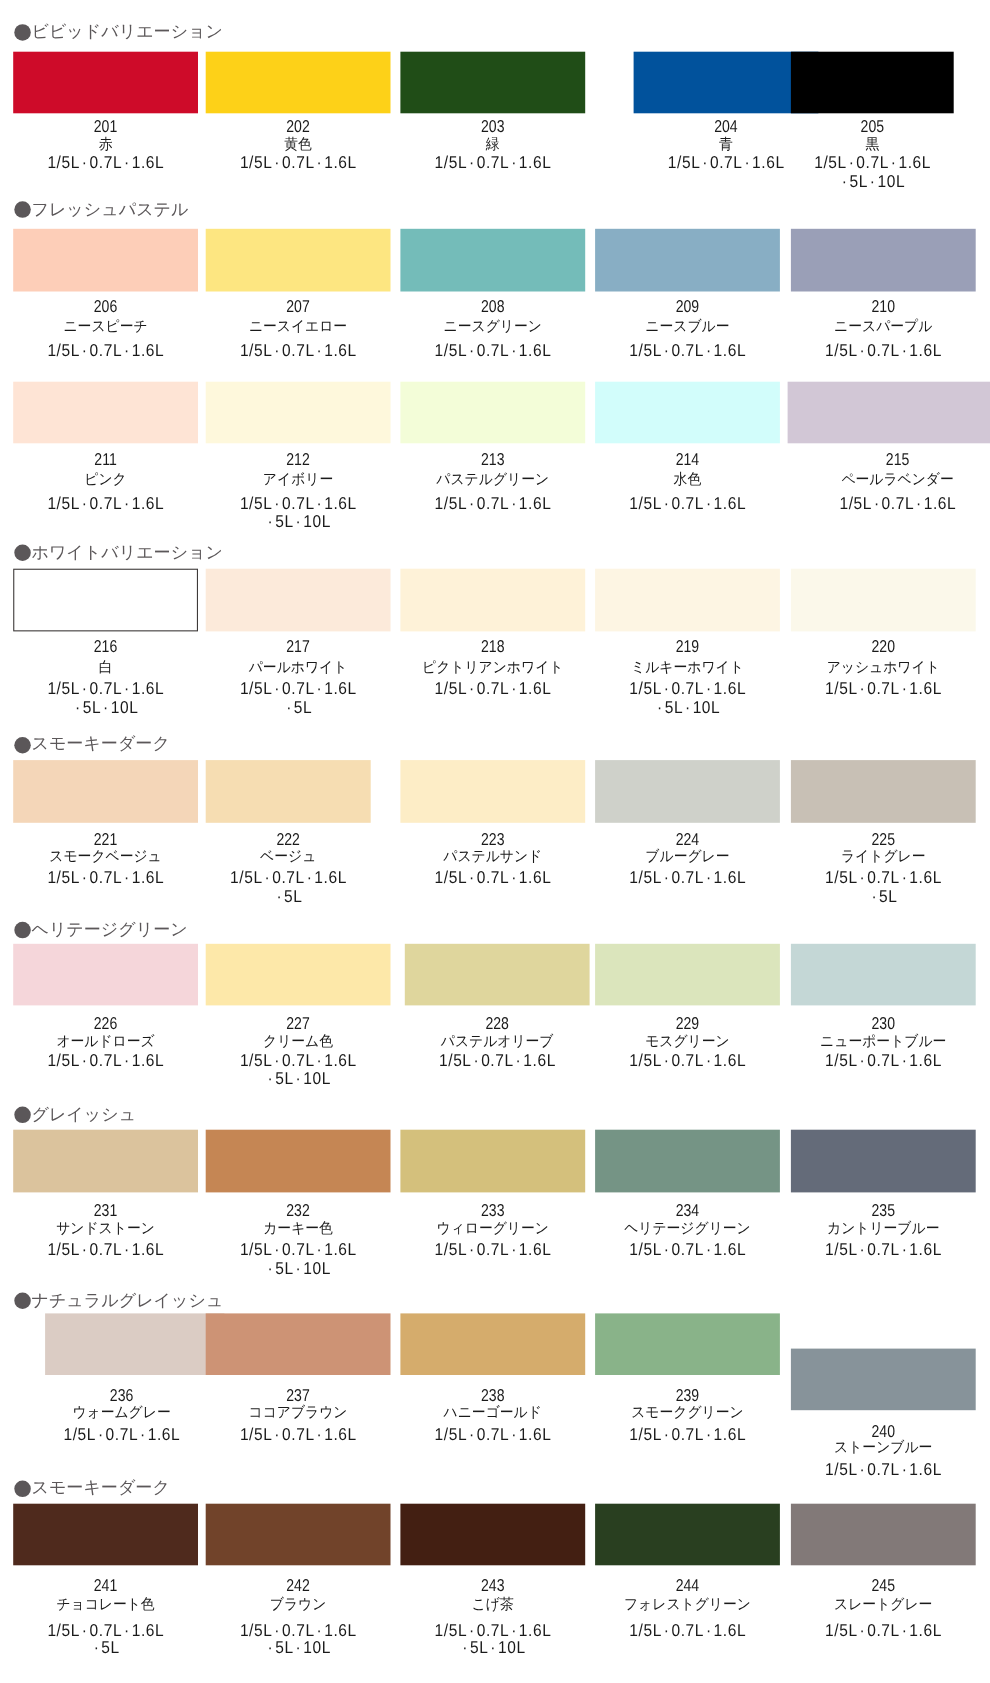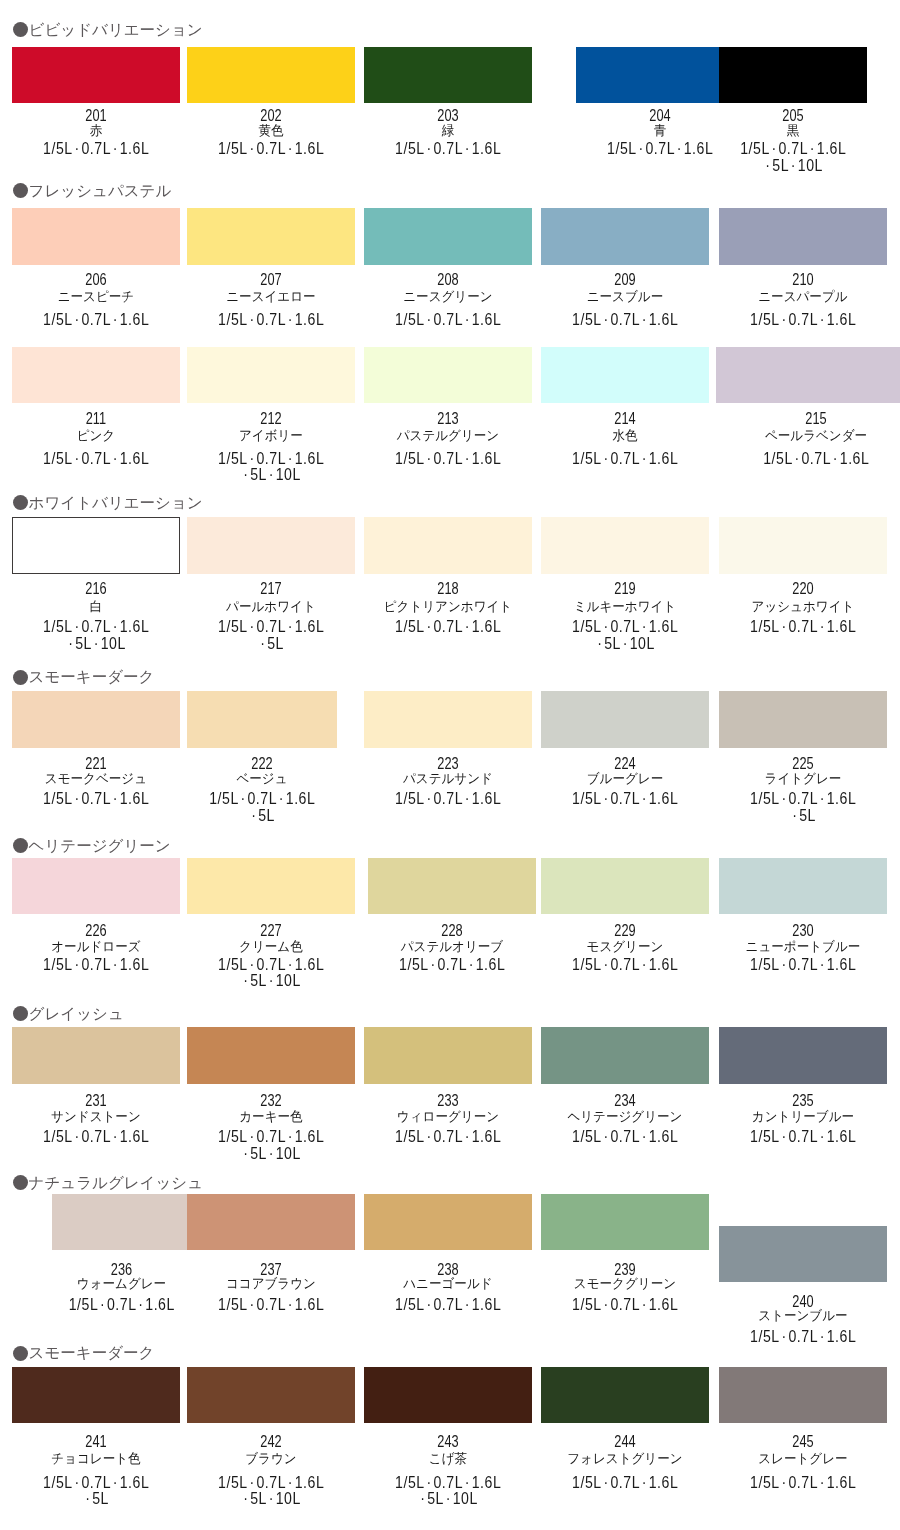--- a/index.html
+++ b/index.html
@@ -312,21 +312,21 @@
           <div class="sz" style="top: 102.1px;"><span>1/5L</span><span class="dot">·</span><span>0.7L</span><span class="dot">·</span><span>1.6L</span></div>
         </div>
       </div>
     </div>
     <div class="section" style="top: 1174.6px;">
       <div class="sec-head">
         <span class="sec-bullet"></span>
         <span class="sec-title">ナチュラルグレイッシュ</span>
       </div>
       <div class="row" style="top: 19.4px;">
-        <div class="cell" style="left: 16px; width: 163px; padding-left: 24px;">
+        <div class="cell" style="left: 5px; width: 163px; padding-left: 24px;">
           <div class="sw" style="background: rgb(219, 204, 196);"></div>
           <div class="code" style="top: 68.2px;">236</div>
           <div class="nm" style="top: 83.4px;">ウォームグレー</div>
           <div class="sz" style="top: 103px;"><span>1/5L</span><span class="dot">·</span><span>0.7L</span><span class="dot">·</span><span>1.6L</span></div>
         </div>
         <div class="cell" style="left: 175.2px; width: 167.9px;">
           <div class="sw" style="background: rgb(205, 147, 117);"></div>
           <div class="code" style="top: 68.2px;">237</div>
           <div class="nm" style="top: 83.4px;">ココアブラウン</div>
           <div class="sz" style="top: 103px;"><span>1/5L</span><span class="dot">·</span><span>0.7L</span><span class="dot">·</span><span>1.6L</span></div>

